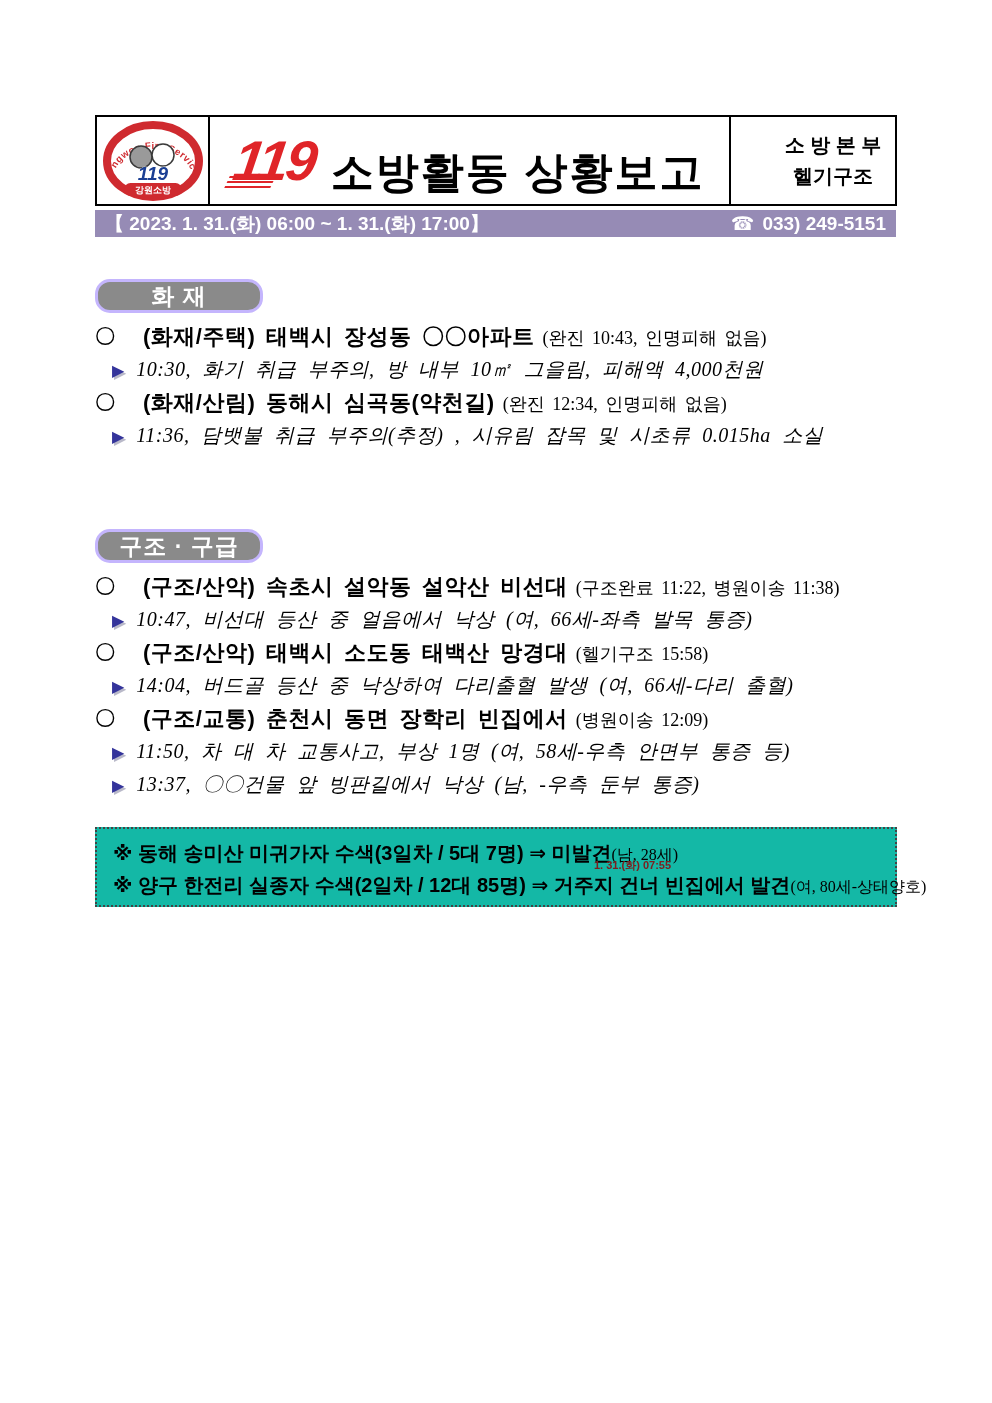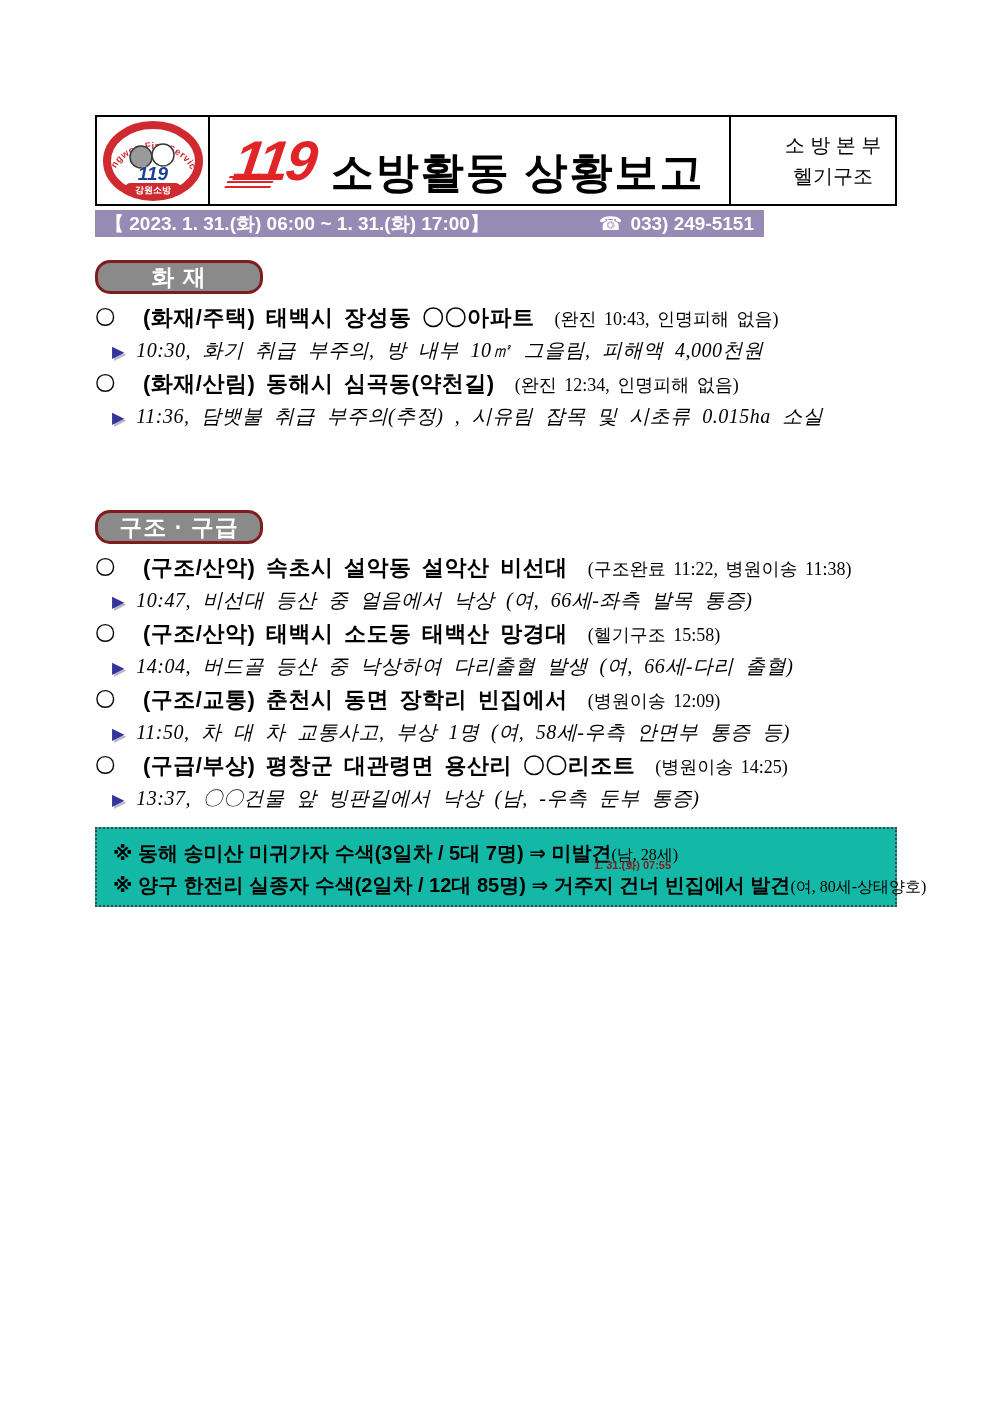--- a/index.html
+++ b/index.html
@@ -45,68 +45,69 @@
     transform:skewX(-18deg);
   }
   .main-title {
     font-size:43px; font-weight:900; letter-spacing:2px;
     font-family:"Liberation Sans","DejaVu Sans",sans-serif;
     margin-top:24px;
   }
   .org-cell {
     width:166px; border-left:2px solid #000;
     display:flex; flex-direction:column; align-items:center; justify-content:center;
-    font-weight:400; font-size:20px; line-height:1.55;
+    font-weight:700; font-size:20px; line-height:1.55;
     white-space:nowrap;
     padding-left:40px;
   }
 
   
   .period-bar {
     position:absolute; left:95px; top:210px;
-    width:669px; height:27px;
+    width:801px; height:27px;
     background:#968bb5;
     display:flex; align-items:center; justify-content:space-between;
     padding:0 10px;
     color:#fff; font-weight:800; font-size:19px;
     white-space:nowrap;
   }
   .phone-wrap { display:flex; align-items:center; gap:8px; }
 
   
   .badge {
     width:168px; height:34px;
     background:#8a8a8a;
-    border:3px solid #7f1d1d;
+    border:3px solid #c4b5fd;
     border-radius:15px;
     color:#fff; font-weight:800; font-size:23px;
     display:flex; align-items:center; justify-content:center;
     margin-bottom:7px;
     letter-spacing:1px;
+    margin-top:19px;
   }
 
   .section { position:absolute; left:95px; width:860px; }
   .section-fire   { top:260px; }
   .section-rescue { top:510px; }
 
   
   .entry-line, .detail-line {
     height:33px; line-height:33px; white-space:nowrap;
   }
   .bullet {
     font-size:20px; font-weight:800; margin-right:8px;
     vertical-align:1px;
   }
   .entry-title {
     font-weight:800; font-size:22px;
     letter-spacing:0.5px; word-spacing:4px;margin-left:20px;
   }
   .entry-status {
     font-family:"Liberation Serif","DejaVu Serif",serif;
-    font-size:18px; margin-left:20px; word-spacing:3px;
+    font-size:18px; margin-left:8px; word-spacing:3px;
   }
   .detail-line { padding-left:17px;font-style:italic; }
   .arrow {
     color:#34349b; font-size:16px; margin-right:12px;
     text-shadow:2px 2px 0 #b9b9c9;
   }
   .entry-detail {
     font-family:"Liberation Serif","DejaVu Serif",serif;
     font-size:20px; letter-spacing:0.5px; word-spacing:6px;
   }
@@ -220,23 +221,20 @@
     <div class="entry">
       <div class="entry-line">
         <span class="bullet">〇</span><span class="entry-title">(구조/교통) 춘천시 동면 장학리 빈집에서</span><span class="entry-status">(병원이송 12:09)</span>
       </div>
       <div class="detail-line">
         <span class="arrow">▶</span><span class="entry-detail">11:50, 차 대 차 교통사고, 부상 1명 (여, 58세-우측 안면부 통증 등)</span>
       </div>
     </div>
 
     <div class="entry">
-      <div class="entry-line">
-        <span class="bullet">〇</span><span class="entry-title">(구급/부상) 평창군 대관령면 용산리 〇〇리조트</span><span class="entry-status">(병원이송 14:25)</span>
-      </div>
       <div class="detail-line">
         <span class="arrow">▶</span><span class="entry-detail">13:37, 〇〇건물 앞 빙판길에서 낙상 (남, -우측 둔부 통증)</span>
       </div>
     </div>
   </div>
 
   <div class="notes-box">
     <div class="note-line">
       <span>※ 동해 송미산 미귀가자 수색(3일차 / 5대 7명) ⇒ 미발견</span><span class="note-sub">(남, 28세)</span>
     </div>

